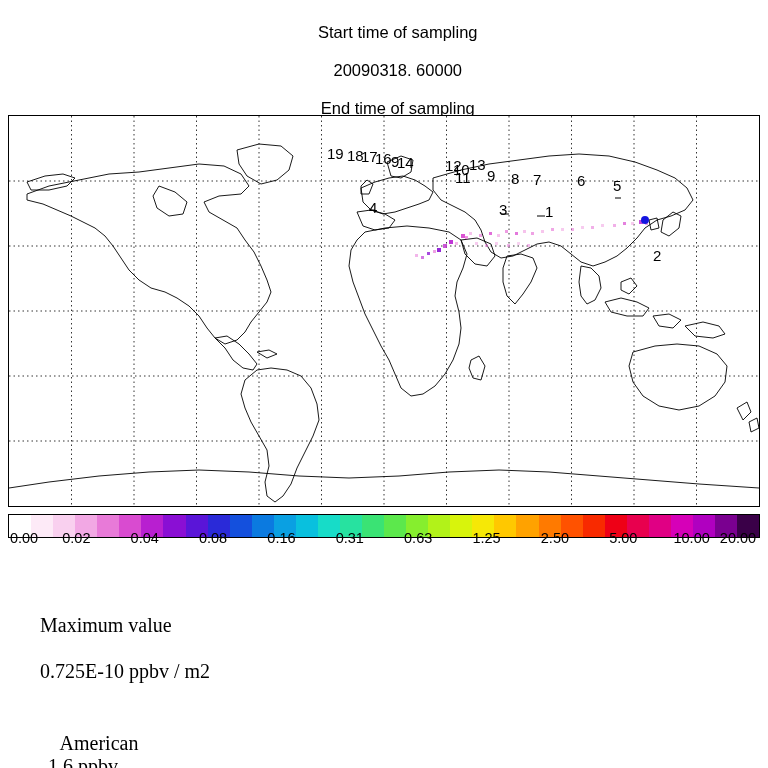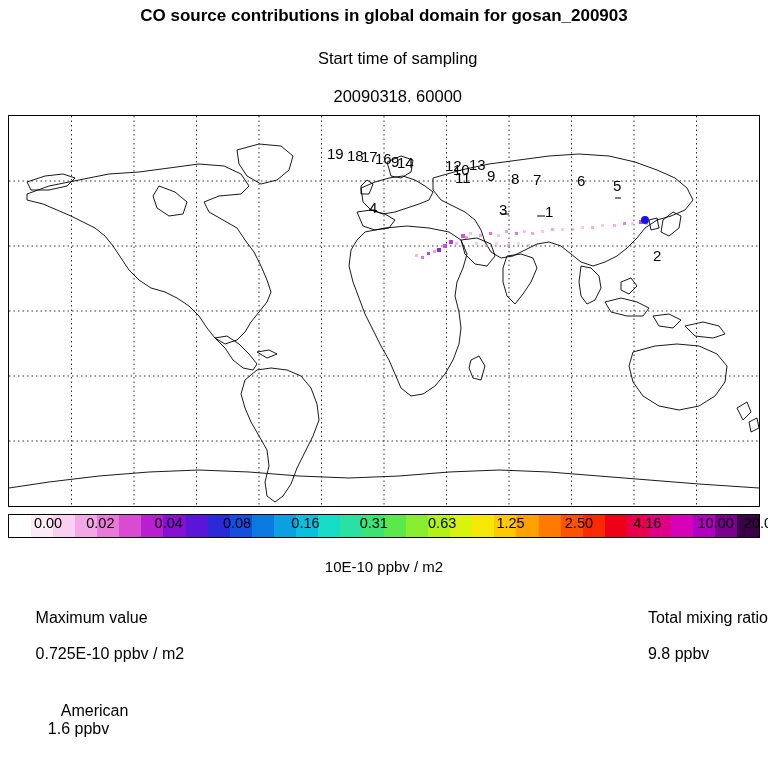--- a/index.html
+++ b/index.html
@@ -71,24 +71,23 @@
     border: 1px solid #000;
     display: flex;
   }
   #cbar-wrap > div {
     flex: 1 1 0;
     height: 100%;
   }
   #cbar-ticks {
     position: absolute;
     left: 0px;
-    top: 515px;
+    top: 530px;
     width: 636px;
     height: 18px;
-    margin-left: 24px;
   }
   #cbar-ticks span {
     position: absolute;
     font-size: 14.5px;
     transform: translateX(-50%);
     white-space: nowrap;
   }
   #cbar-unit {
     position: absolute;
     left: 0;
@@ -100,44 +99,44 @@
 
   
   #footer {
     position: absolute;
     left: 0;
     top: 588px;
     width: 768px;
   }
   .frow {
     display: flex;
-    justify-content: space-between;
+    justify-content: flex-start;
     align-items: baseline;
-    font-size: 16px;
+    font-size: 20px;
     padding-top: 3px;
+    font-family: Liberation Serif, serif;
   }
   .frow .cell {
     white-space: pre;
   }
   .frow .lbl { display: inline-block; }
   .frow .val { display: inline-block; }
   .r1 .c1 { margin-right: 40px; }
   .r2 .c1 { width: 215px; }
   .r2 .c2 { width: 205px; }
   .r2 .c3 { width: 210px; }
   .r2 .lbl { display: inline-block; width: 118px; text-align: center; }
   .r2 .val { display: inline-block; width: 86px; text-align: center; }
 </style>
 </head>
 <body>
 
 <div id="root">
 
   <div class="hdr">
-    <div id="title">CO  source contributions in global domain for gosan_200903</div>
     <div class="hdr-row">
       <span>Start time of sampling</span>
       <span>&nbsp;</span>
       <span>20090318. 60000</span>
       <span class="gap-lg"></span>
       <span>End time of sampling</span>
       <span>&nbsp;</span>
       <span>20090318. 90000</span>
     </div>
     <div class="hdr-row">
@@ -361,38 +360,32 @@
   <div id="cbar-ticks">
       <span style="left: 24px;">0.00</span>
       <span style="left: 76.3636px;">0.02</span>
       <span style="left: 144.727px;">0.04</span>
       <span style="left: 213.091px;">0.08</span>
       <span style="left: 281.455px; text-align: right;">0.16</span>
       <span style="left: 349.818px;">0.31</span>
       <span style="left: 418.182px;">0.63</span>
       <span style="left: 486.545px;">1.25</span>
       <span style="left: 554.909px;">2.50</span>
-      <span style="left: 623.273px;">4.16</span>
+      <span style="left: 623.273px;">5.00</span>
       <span style="left: 691.636px;">10.00</span>
       <span style="left: 738px;">20.00</span>
     </div>
-  <div id="cbar-unit">10E-10 ppbv / m2</div>
 
   <div id="footer">
     <div class="frow r1">
       <span class="cell c1">
         <span class="lbl">Maximum value</span>
         <span>&nbsp;&nbsp;</span>
         <span class="val">0.725E-10 ppbv / m2</span>
       </span>
-      <span class="cell c2">
-        <span class="lbl">Total mixing ratio</span>
-        <span>&nbsp;&nbsp;&nbsp;&nbsp;</span>
-        <span class="val">9.8 ppbv</span>
-      </span>
     </div>
     <div class="frow r2">
       <span class="cell c1">
         <span class="lbl">American</span>
         <span class="val">1.6 ppbv</span>
       </span>
     </div>
     <div class="frow r2">
       <span class="cell c1">
         

